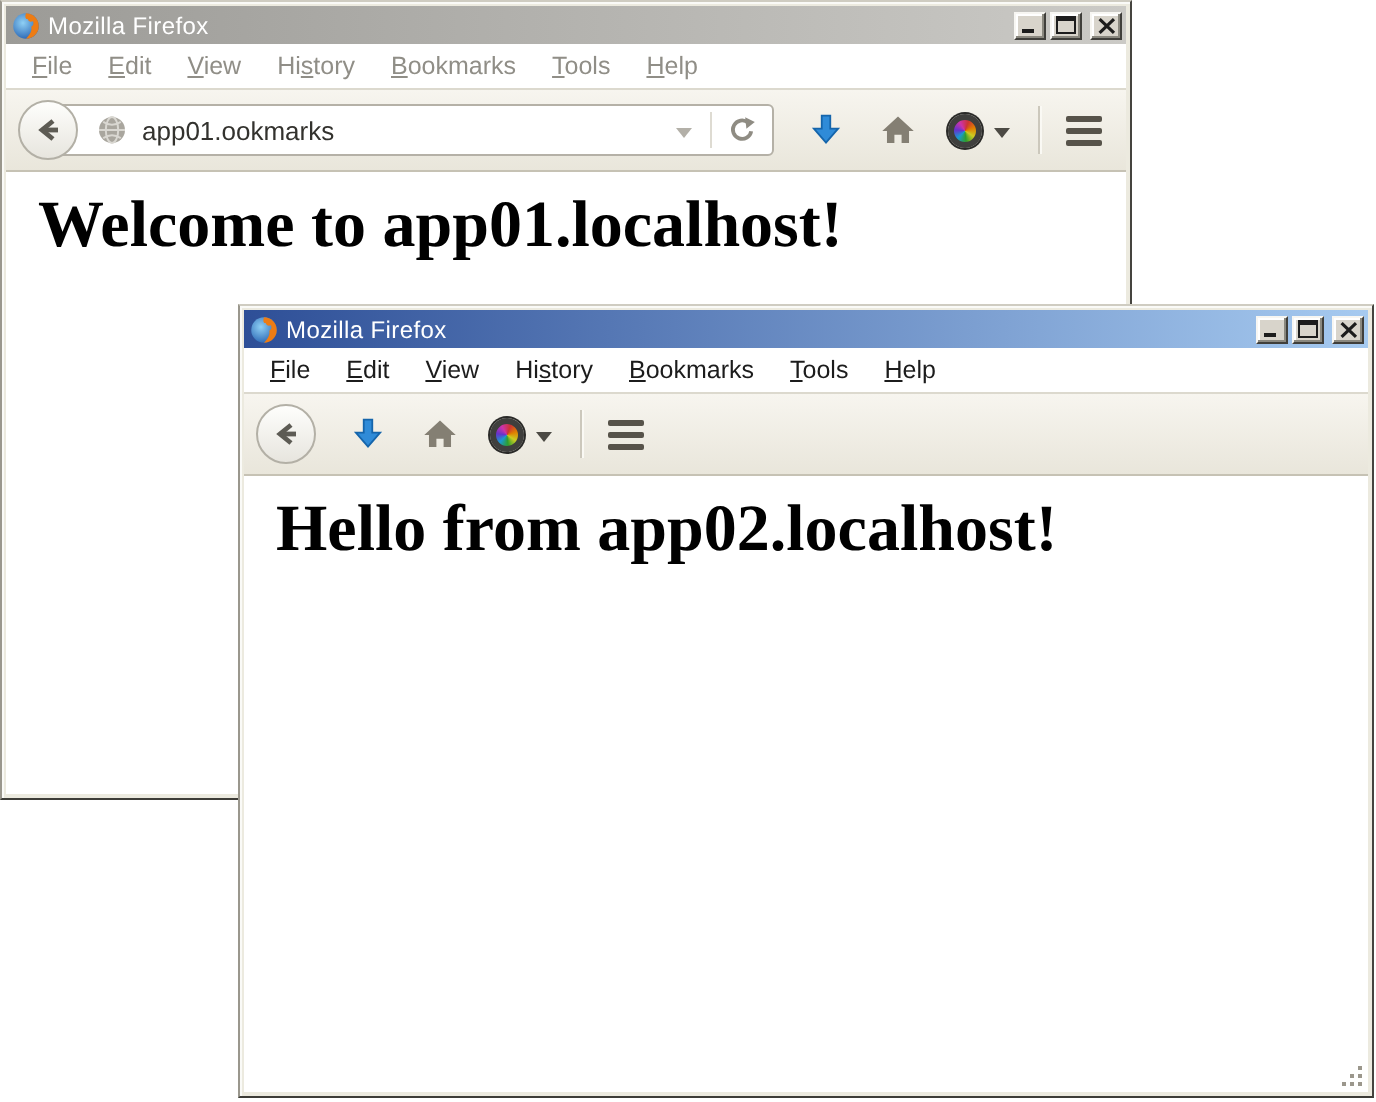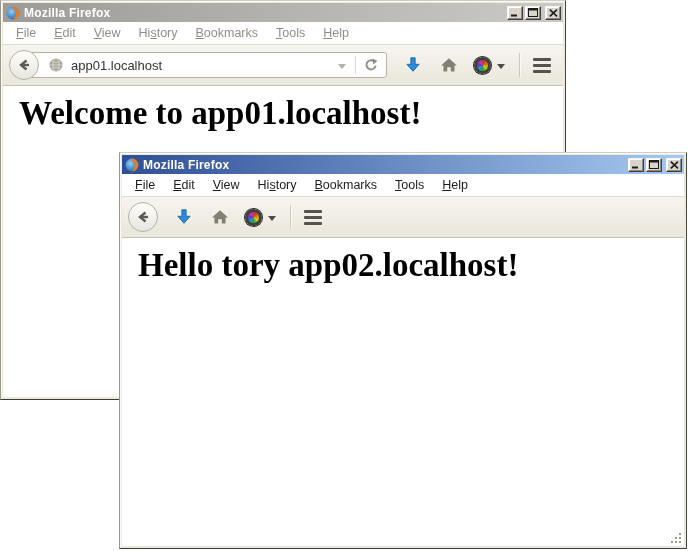--- a/index.html
+++ b/index.html
@@ -24,21 +24,21 @@
 
   
   .titlebar{
     height:19px;flex:0 0 19px;
     display:flex;align-items:center;
     padding:0 2px 0 3px;
   }
   .titlebar.active{background:linear-gradient(to right,#2e4f97,#a6caf0);}
   .titlebar.inactive{background:linear-gradient(to right,#9c9b97,#cbcac6);}
   .title-text{
-    color:#ffffff;font-weight:bold;font-size:12px;margin-left:4px;
+    color:#ffffff;font-weight:normal;font-size:12px;margin-left:4px;
     white-space:nowrap;letter-spacing:.2px;
   }
   .win-buttons{margin-left:auto;display:flex;align-items:center;}
   .win-btn{
     width:16px;height:14px;
     background:#d8d4cb;
     border:1px solid;border-color:#f7f6f2 #403f3b #403f3b #f7f6f2;
     box-shadow:inset -1px -1px 0 #8a887f, inset 1px 1px 0 #ffffff;
     display:flex;align-items:center;justify-content:center;
     margin-left:2px;box-sizing:border-box;cursor:default;
@@ -183,21 +183,21 @@
       </svg>
     </span>
     <span class="url-bar">
       <span style="display:flex">
         <svg width="16" height="16" viewBox="0 0 16 16">
           <circle cx="8" cy="8" r="6.5" fill="#a9a69e"></circle>
           <path d="M1.5 8 h13 M3.6 3.9 c3 2 5.8 2 8.8 0 M3.6 12.1 c3 -2 5.8 -2 8.8 0" stroke="#d9d7d1" stroke-width="1" fill="none"></path>
           <ellipse cx="8" cy="8" rx="3.1" ry="6.5" stroke="#d9d7d1" fill="none" stroke-width="1"></ellipse>
         </svg>
       </span>
-      <span class="url-text">app01.localhost</span>
+      <span class="url-text">app01.ookmarks</span>
       <span class="url-caret"></span>
       <span class="reload-seg">
         <svg width="16" height="16" viewBox="0 0 16 16">
           <path d="M12.6 8.6 A4.6 4.6 0 1 1 11 4.3" stroke="#8f8c83" stroke-width="1.9" fill="none"></path>
           <polygon points="9.6,1.6 14.4,4.0 10.2,7.4" fill="#8f8c83"></polygon>
         </svg>
       </span>
     </span>
     <span class="tb-btn dl-btn">
       <svg width="18" height="18" viewBox="0 0 16 16">
@@ -294,21 +294,21 @@
     </span>
     <span class="tb-sep"></span>
     <span class="tb-btn menu-hamburger">
       <span></span>
         <span></span>
         <span></span>
     </span>
   </div>
 
   <div class="content">
-    <h1>Hello tory app02.localhost!</h1>
+    <h1>Hello from app02.localhost!</h1>
   </div>
 
   <span class="resize-grip">
     <svg width="14" height="14" viewBox="0 0 14 14">
       <g fill="#ffffff">
           <rect x="10" y="2" width="2" height="2"></rect>
           <rect x="6" y="6" width="2" height="2"></rect>
           <rect x="10" y="6" width="2" height="2"></rect>
           <rect x="2" y="10" width="2" height="2"></rect>
           <rect x="6" y="10" width="2" height="2"></rect>

